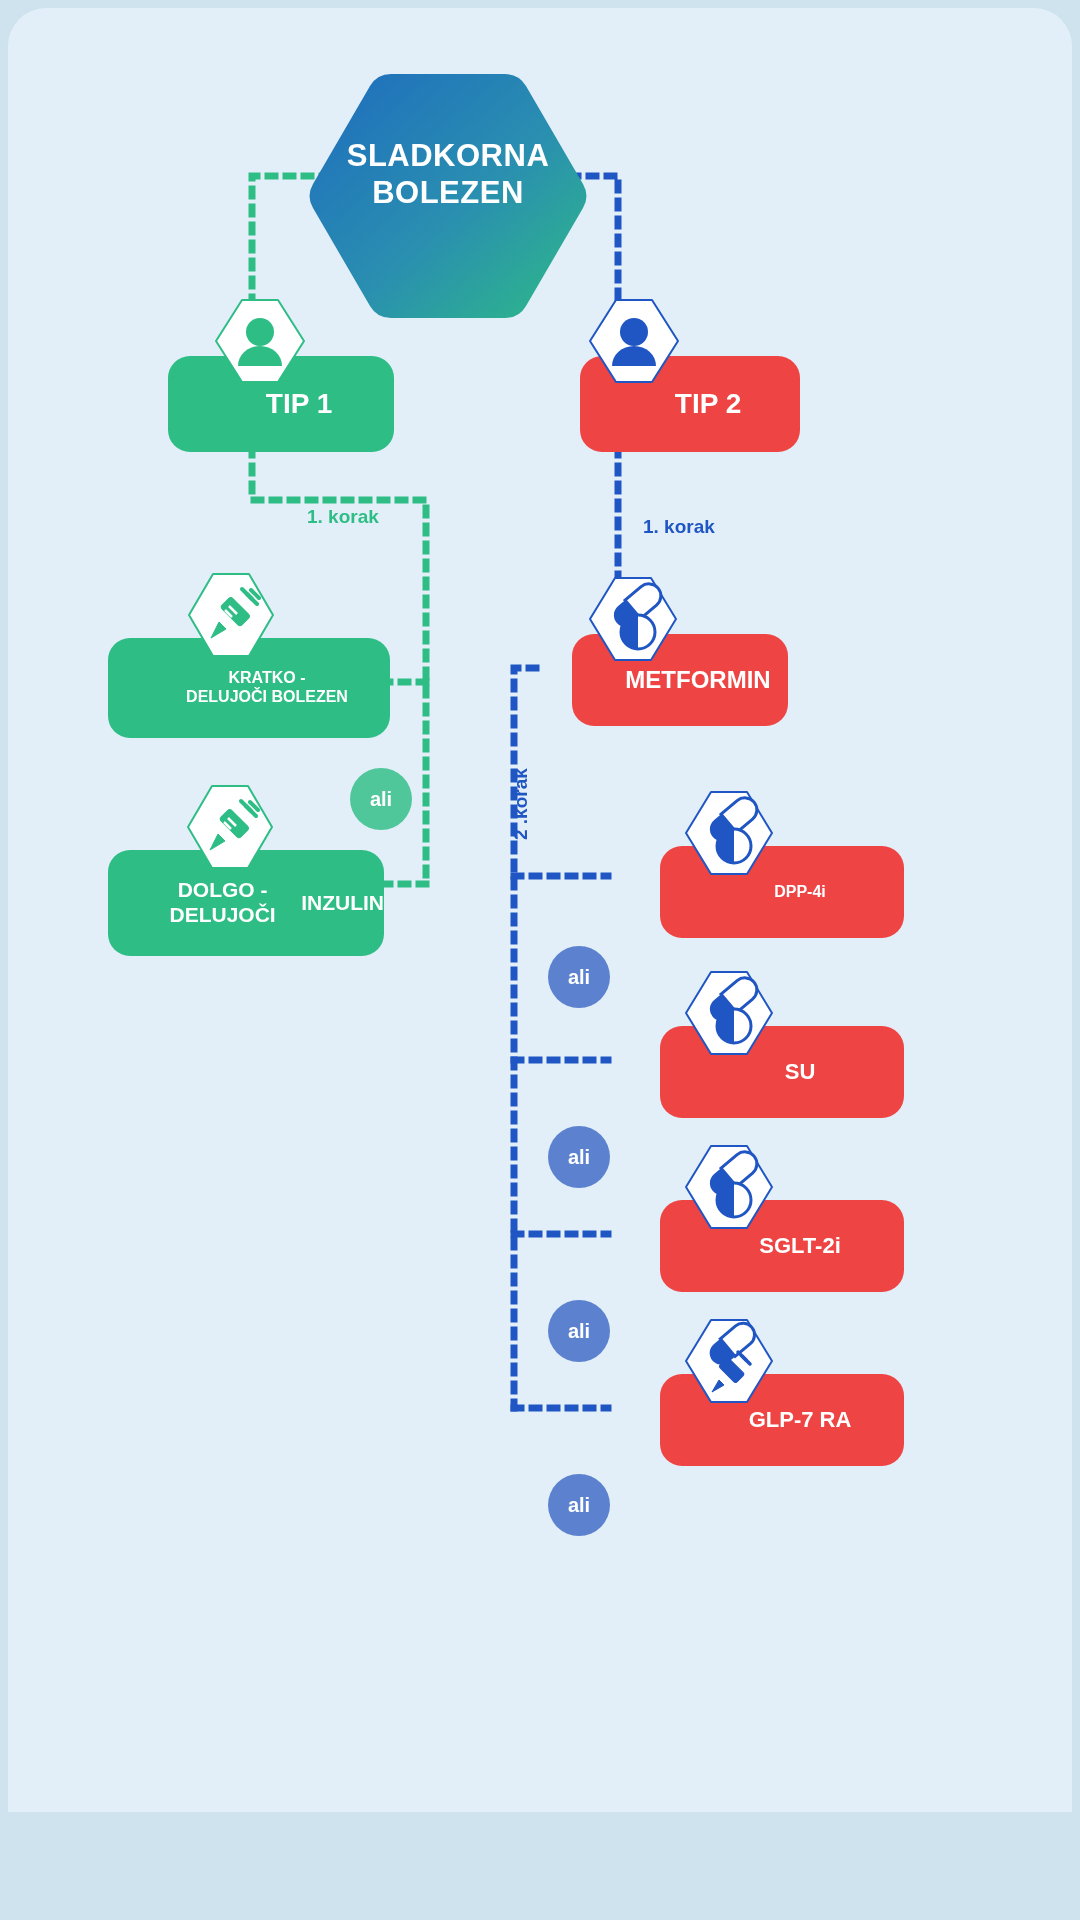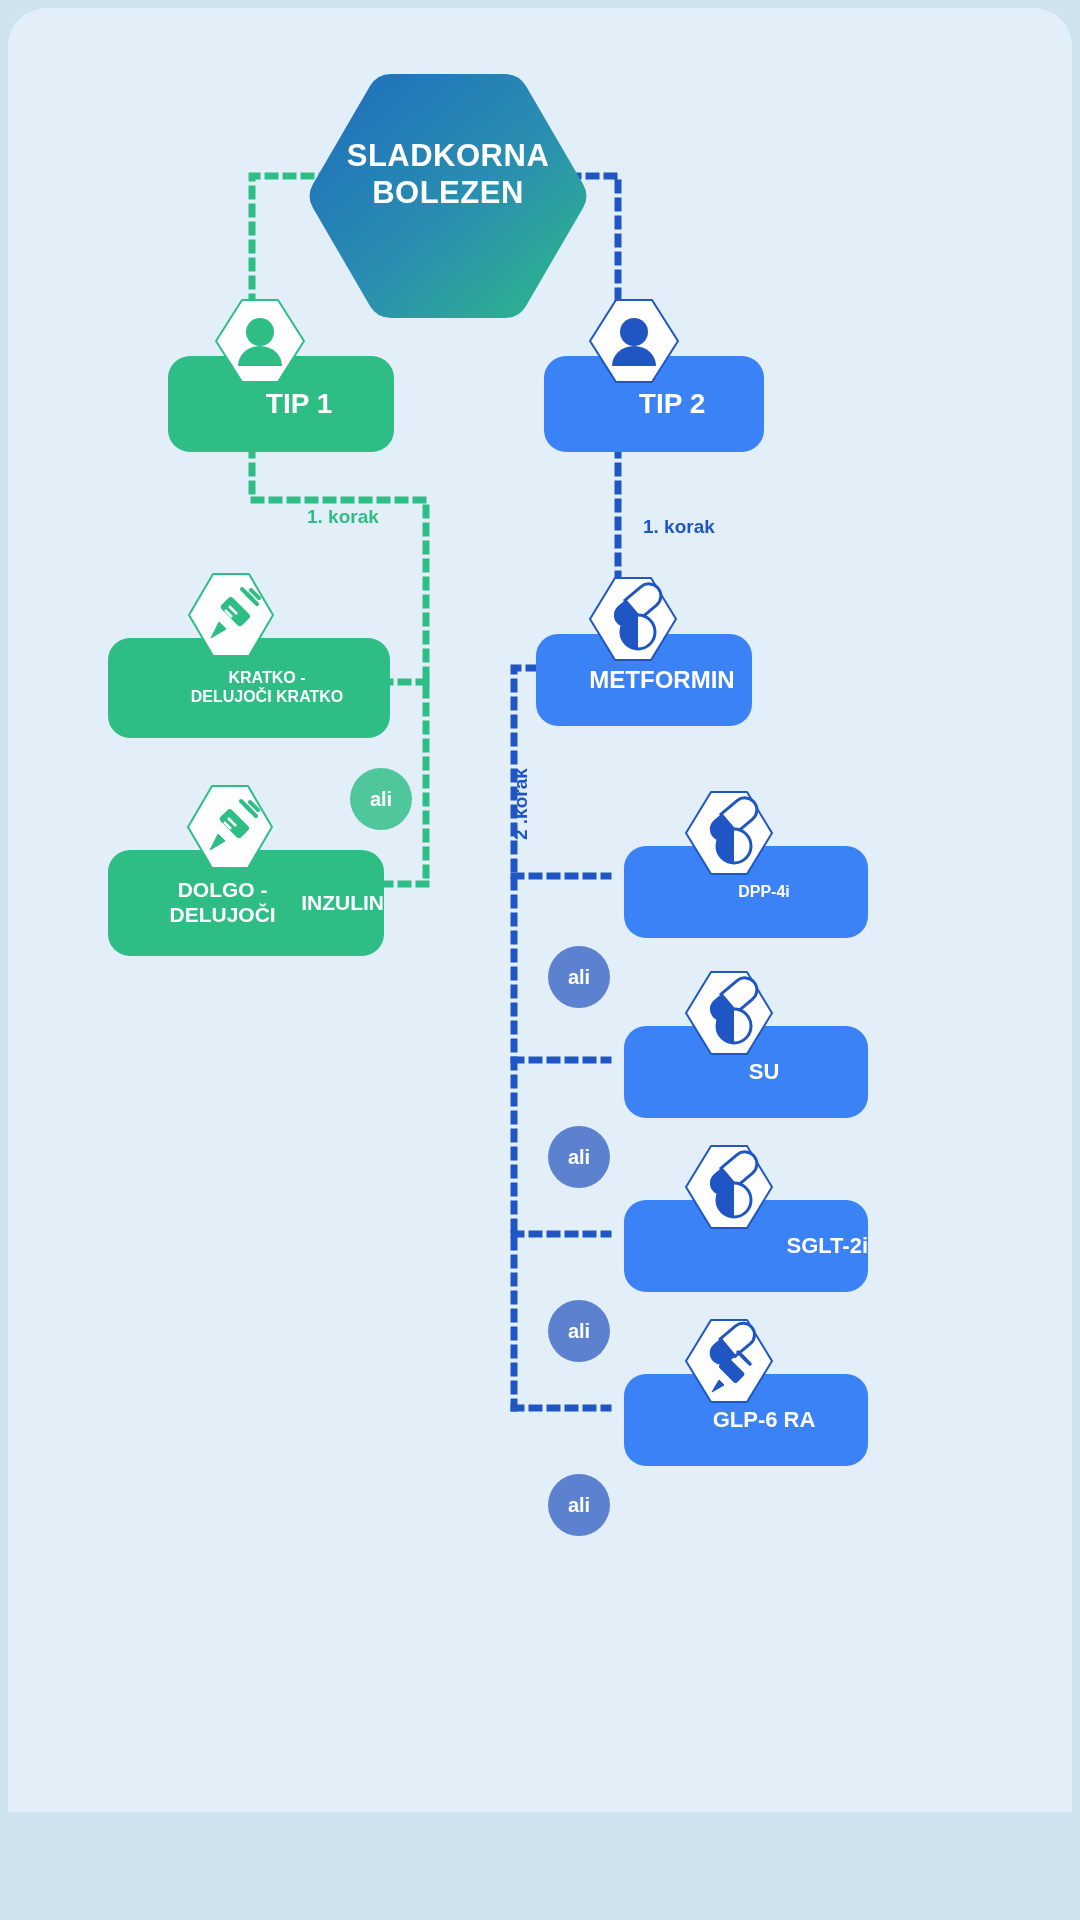--- a/index.html
+++ b/index.html
@@ -7,21 +7,21 @@
   #page{
     position:relative;width:1080px;height:1812px;overflow:hidden;
     background:#cfe3ef;
   }
   #canvas{
     position:absolute;left:8px;top:8px;width:1064px;height:1904px;
     background:#e2eff8;border-radius:38px;overflow:hidden;
   }
   .node{position:absolute;border-radius:22px;display:flex;align-items:center;justify-content:center;text-align:center;color:#fff;font-weight:bold;line-height:1.18;z-index:5;padding-left:36px;}
   .green{background:#2ebd85;}
-  .blue{background:#3b82f6;}
+  .blue{background:#ef4444;margin-left:36px;}
   .hexwrap{position:absolute;z-index:8;display:flex;align-items:center;justify-content:center;}
   .ali{position:absolute;border-radius:50%;display:flex;align-items:center;justify-content:center;color:#fff;font-weight:bold;z-index:9;}
   .ali.g{background:#4fc79a;}
   .ali.b{background:#5c82cf;}
   .steplabel{position:absolute;font-weight:bold;z-index:9;white-space:nowrap;}
   .g-txt{color:#2ebd85;}
   .b-txt{color:#1f56c3;}
   .vert{transform:rotate(-90deg);transform-origin:left top;}
   svg.lines{position:absolute;left:0;top:0;width:1064px;height:1904px;z-index:2;pointer-events:none;}
   .hexlabel{position:absolute;z-index:6;color:#fff;font-weight:bold;text-align:center;line-height:1.18;}
@@ -82,21 +82,21 @@
           <circle cx="48" cy="34" r="14" fill="#2ebd85"></circle>
           <path d="M 26 68 a 22 20 0 0 1 44 0 Z" fill="#2ebd85"></path>
         </g>
       </svg>
     </div>
 
     <div class="steplabel g-txt" style="left:299px;top:498px;font-size:19px;">1. korak</div>
 
     <div class="node green" style="left:100px;top:630px;width:246px;height:100px;font-size:16px;flex-direction:column;">
       <span>KRATKO -</span>
-      <span>DELUJOČI KRATKO</span>
+      <span>DELUJOČI BOLEZEN</span>
     </div>
     <div class="hexwrap" style="left:177px;top:564px;width:92px;height:86px;">
       <svg width="92" height="86" viewBox="0 0 92 86">
         <path d="M 28 2 L 64 2 L 88 43 L 64 84 L 28 84 L 4 43 Z" fill="#ffffff" stroke="#2ebd85" stroke-width="2" stroke-linejoin="round"></path>
         <g stroke="#2ebd85" fill="#2ebd85">
           <path d="M 62 22 L 72 32" stroke-width="4" stroke-linecap="round" fill="none"></path>
           <path d="M 57 17 L 67 27" stroke-width="4" stroke-linecap="round" fill="none"></path>
           <path d="M 66 18 L 74 26" stroke-width="4" stroke-linecap="round" fill="none"></path>
           <rect x="36" y="32" width="28" height="15" rx="3" transform="rotate(45 50 40)"></rect>
           <path d="M 34 50 L 26 66 L 41 57 Z"></path>
@@ -198,21 +198,21 @@
           <circle cx="52" cy="56" r="17" fill="#ffffff" stroke="#1f56c3" stroke-width="3"></circle>
           <path d="M 52 39 a 17 17 0 0 0 0 34 Z" fill="#1f56c3"></path>
         </g>
       </svg>
     </div>
 
     <div class="ali b" style="left:540px;top:1118px;width:62px;height:62px;font-size:20px;">
       <span>ali</span>
     </div>
 
-    <div class="node blue" style="left:616px;top:1192px;width:208px;height:92px;font-size:22px;justify-content:flex-end;">
+    <div class="node blue" style="left:616px;top:1192px;width:208px;height:92px;font-size:22px;">
       <span>SGLT-2i</span>
     </div>
     <div class="hexwrap" style="left:674px;top:1136px;width:94px;height:86px;">
       <svg width="94" height="86" viewBox="0 0 94 86">
         <path d="M 29 2 L 65 2 L 90 43 L 65 84 L 29 84 L 4 43 Z" fill="#ffffff" stroke="#1f56c3" stroke-width="2" stroke-linejoin="round"></path>
         <g>
           <g transform="rotate(-40 46 34)">
             <rect x="26" y="22" width="42" height="24" rx="12" fill="#1f56c3"></rect>
             <path d="M 47 22 L 68 22 a 12 12 0 0 1 0 24 L 47 46 Z" fill="#ffffff" stroke="#1f56c3" stroke-width="3"></path>
           </g>
@@ -220,21 +220,21 @@
           <path d="M 52 39 a 17 17 0 0 0 0 34 Z" fill="#1f56c3"></path>
         </g>
       </svg>
     </div>
 
     <div class="ali b" style="left:540px;top:1292px;width:62px;height:62px;font-size:20px;">
       <span>ali</span>
     </div>
 
     <div class="node blue" style="left:616px;top:1366px;width:208px;height:92px;font-size:22px;">
-      <span>GLP-6 RA</span>
+      <span>GLP-7 RA</span>
     </div>
     <div class="hexwrap" style="left:674px;top:1310px;width:94px;height:86px;">
       <svg width="94" height="86" viewBox="0 0 94 86">
         <path d="M 29 2 L 65 2 L 90 43 L 65 84 L 29 84 L 4 43 Z" fill="#ffffff" stroke="#1f56c3" stroke-width="2" stroke-linejoin="round"></path>
         <g>
           <g transform="rotate(-40 46 30)">
             <rect x="26" y="18" width="40" height="23" rx="11.5" fill="#1f56c3"></rect>
             <path d="M 46 18 L 66 18 a 11.5 11.5 0 0 1 0 23 L 46 41 Z" fill="#ffffff" stroke="#1f56c3" stroke-width="3"></path>
           </g>
           <g stroke="#1f56c3" fill="#1f56c3">

